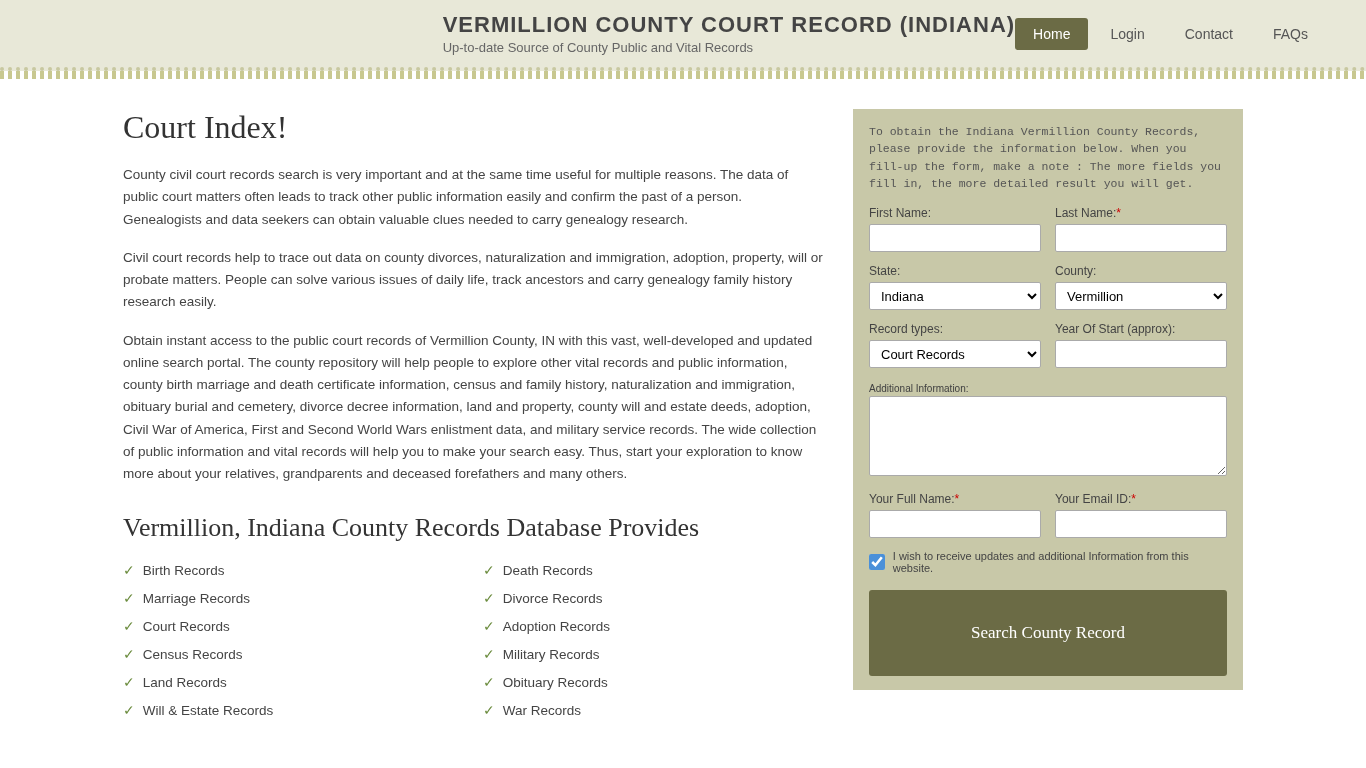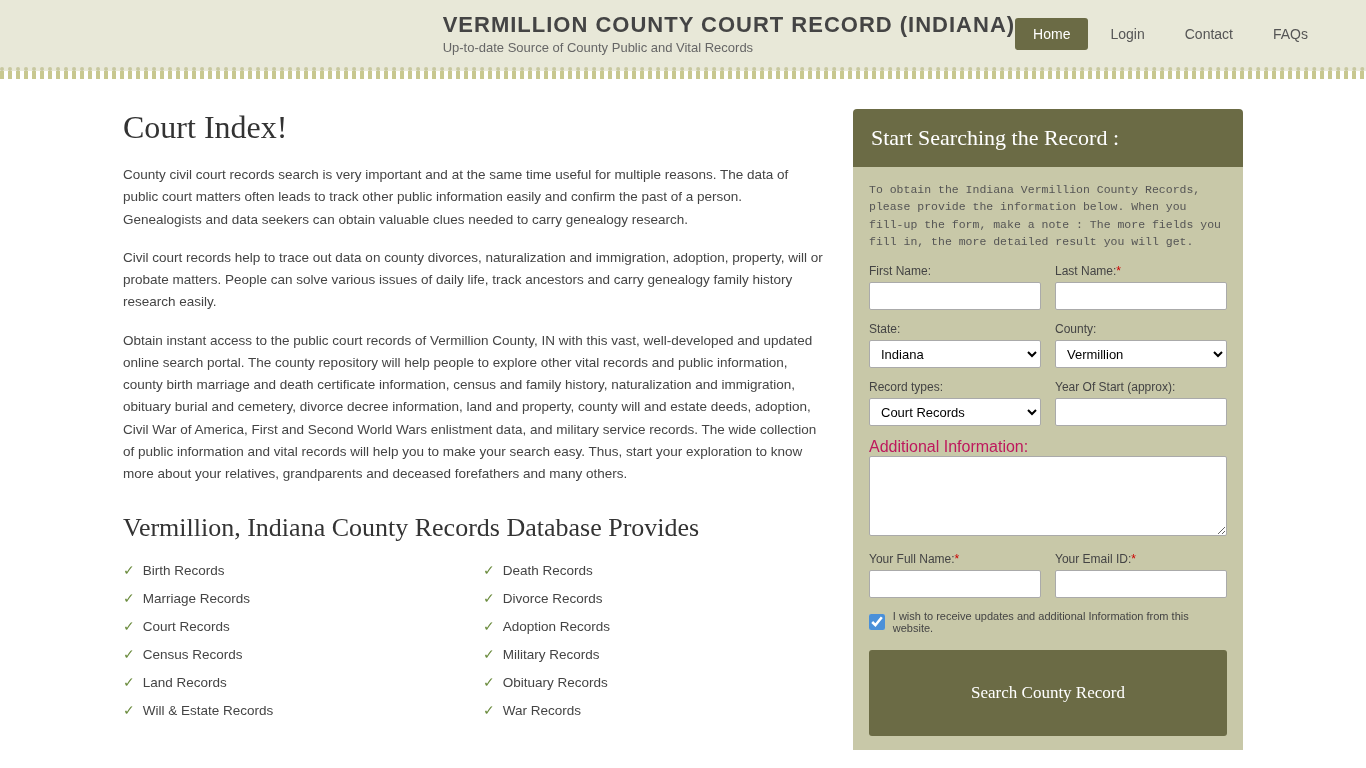--- a/index.html
+++ b/index.html
@@ -243,22 +243,22 @@
       color: #fff;
       border: none;
       font-size: 17px;
       font-family: Georgia, serif;
       cursor: pointer;
       border-radius: 3px;
       margin-top: 4px;
     }
 
     .additional-info-label {
-      font-size: 16px;
-      color: #be185d;
+      font-size: 10px;
+      color: #404040;
       margin-bottom: 16px;
       font-family: Arial, sans-serif;
     }
   </style>
 </head>
 <body>
 
 <div class="header">
   <div class="header-left">
     <div class="header-title">VERMILLION COUNTY COURT RECORD (INDIANA)</div>
@@ -330,23 +330,20 @@
           <span>Will &amp; Estate Records</span>
         </div>
         <div class="record-item">
           <span class="check-icon">✓</span>
           <span>War Records</span>
         </div>
       </div>
   </div>
 
   <div class="right-panel">
-    <div class="form-header">
-      <div class="form-header-title">Start Searching the Record :</div>
-    </div>
     <div class="form-body">
       <p class="form-description">To obtain the Indiana Vermillion County Records, please provide the information below. When you fill-up the form, make a note : The more fields you fill in, the more detailed result you will get.</p>
 
       
       <div class="form-row">
         <div class="form-group">
           <label class="form-label">
             <span>First Name:</span>
           </label>
           <input class="form-input" type="text" style="">

